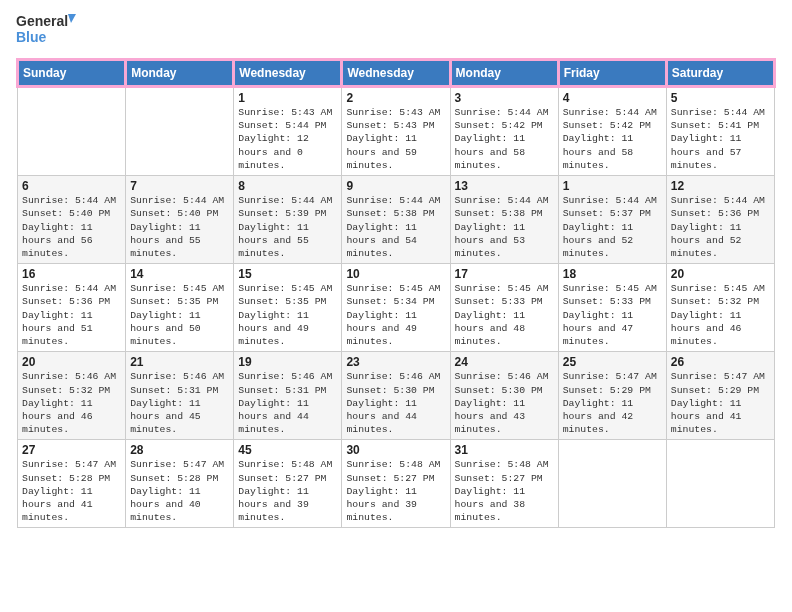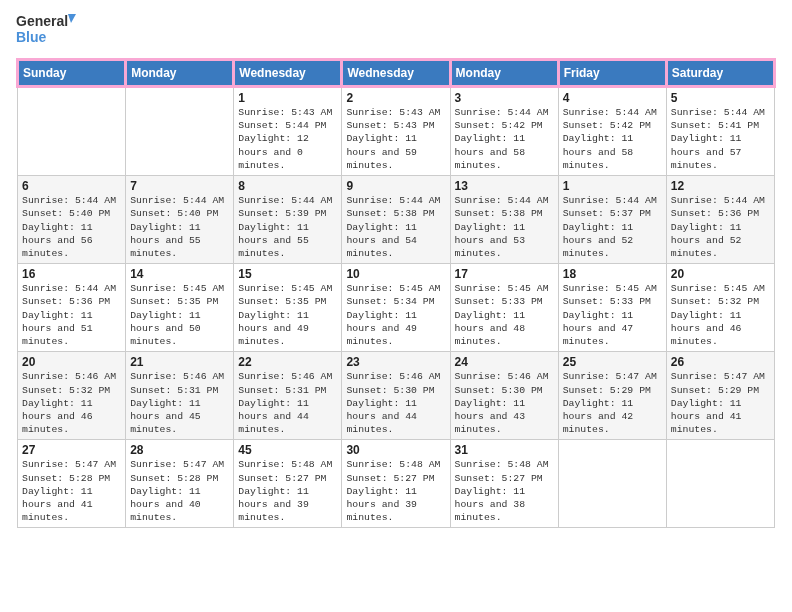--- a/index.html
+++ b/index.html
@@ -200,21 +200,21 @@
         <tr>
           <td>
             <div class="day-num">20</div>
             <div class="day-detail">Sunrise: 5:46 AM<br>Sunset: 5:32 PM<br>Daylight: 11 hours and 46 minutes.</div>
           </td>
           <td>
             <div class="day-num">21</div>
             <div class="day-detail">Sunrise: 5:46 AM<br>Sunset: 5:31 PM<br>Daylight: 11 hours and 45 minutes.</div>
           </td>
           <td>
-            <div class="day-num">22</div>
+            <div class="day-num">19</div>
             <div class="day-detail">Sunrise: 5:46 AM<br>Sunset: 5:31 PM<br>Daylight: 11 hours and 44 minutes.</div>
           </td>
           <td>
             <div class="day-num">23</div>
             <div class="day-detail">Sunrise: 5:46 AM<br>Sunset: 5:30 PM<br>Daylight: 11 hours and 44 minutes.</div>
           </td>
           <td>
             <div class="day-num">24</div>
             <div class="day-detail">Sunrise: 5:46 AM<br>Sunset: 5:30 PM<br>Daylight: 11 hours and 43 minutes.</div>
           </td>

